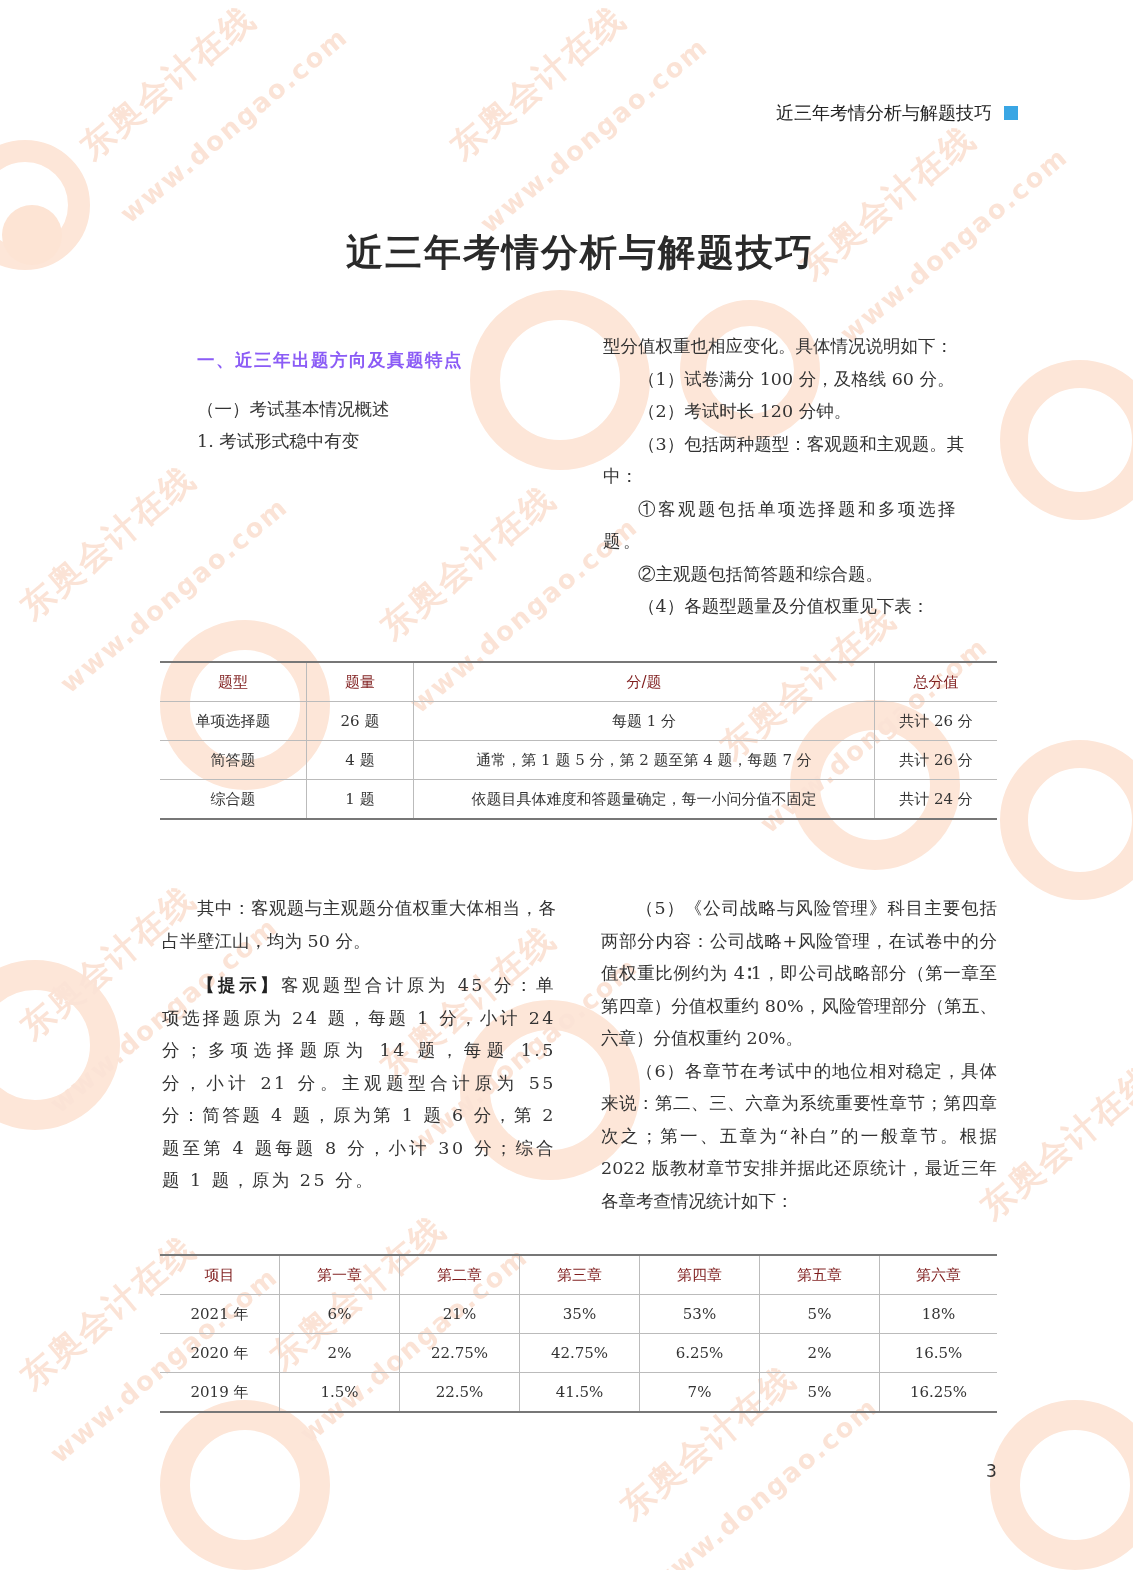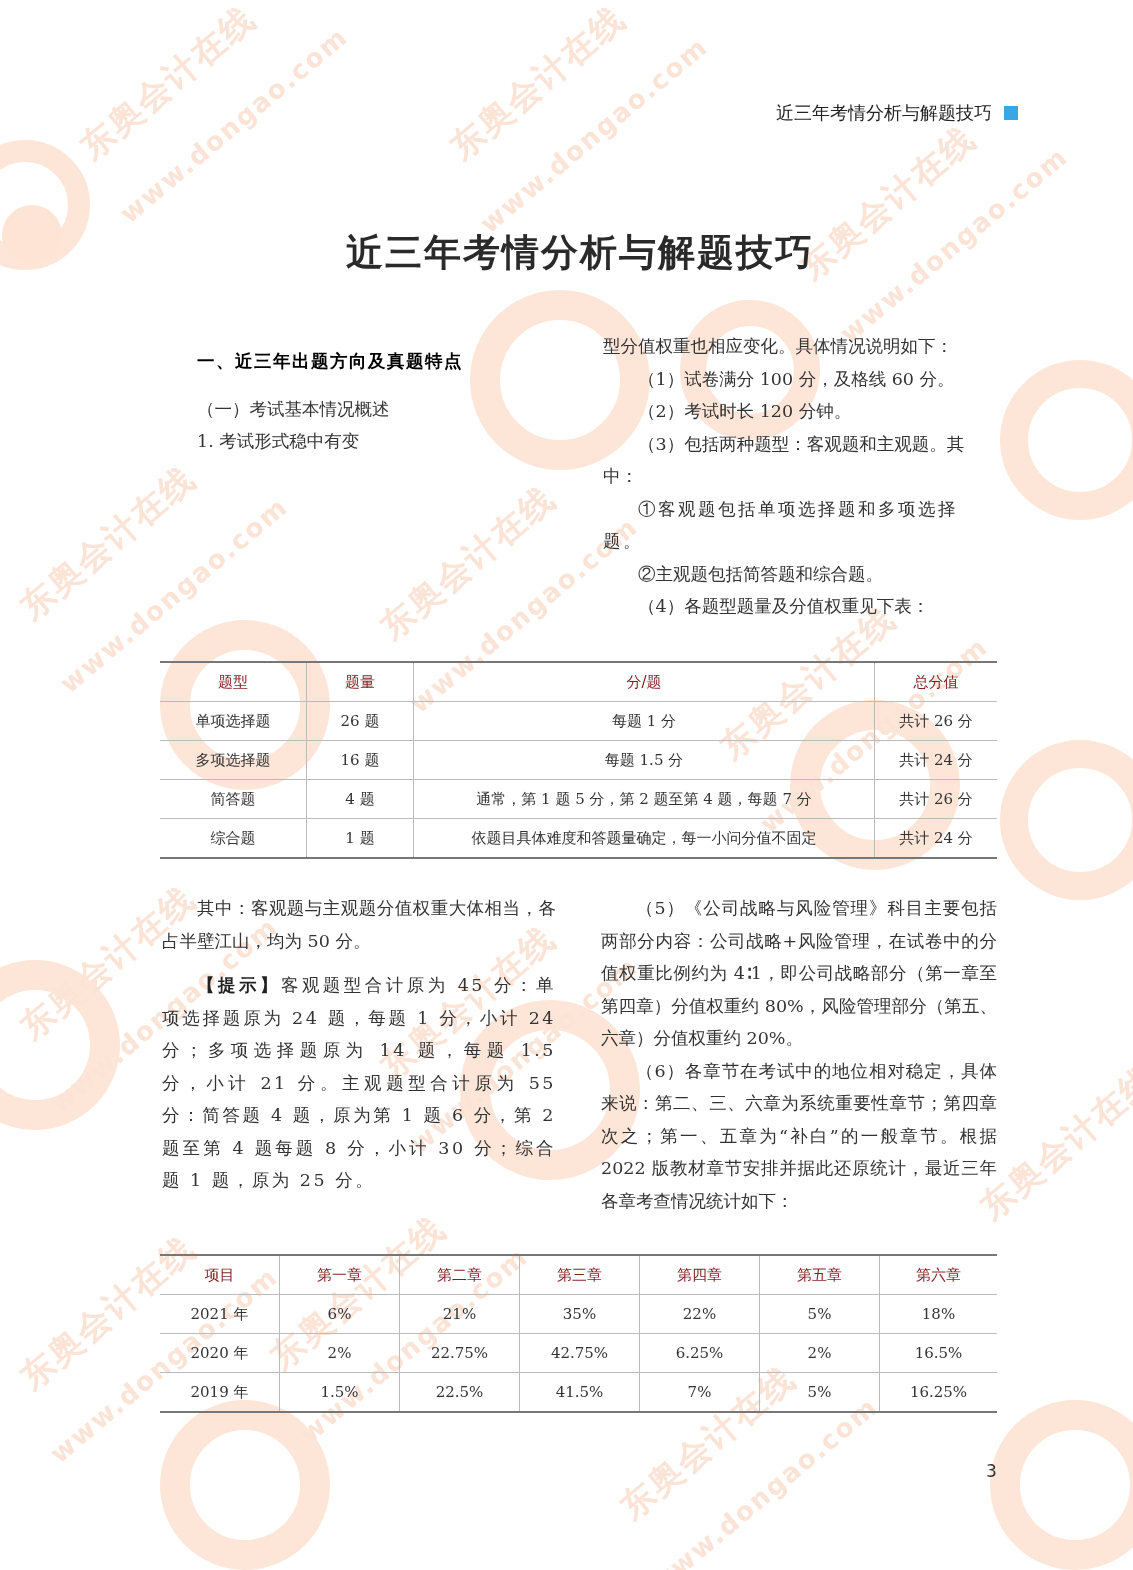--- a/index.html
+++ b/index.html
@@ -11,21 +11,21 @@
   .wm-text { position:absolute; color:#fbe3d6; font-family:"DejaVu Sans",sans-serif; font-weight:bold;
              font-size:34px; transform:rotate(-40deg); white-space:nowrap; letter-spacing:2px; }
   .running-header { position:absolute; top:101px; right:115px; display:flex; align-items:center; gap:12px;
         font-family:"DejaVu Sans",sans-serif; font-size:18px; color:#222; }
   .header-square { width:14px; height:14px; background:#3aa6e4; }
   .page-title { position:absolute; top:228px; left:0; width:1160px; text-align:center;
         font-size:37px; font-weight:bold; color:#2a2a2a; letter-spacing:2px; }
   .col { position:absolute; font-size:17.5px; line-height:32.5px; color:#333; }
   .col p { margin:0; }
   .indent { text-indent:2em; }
-  .h1 { font-family:Liberation Sans, sans-serif; font-weight:bold; font-size:17.5px; letter-spacing:1.5px; color:#000000; }
+  .h1 { font-family:Liberation Mono, monospace; font-weight:bold; font-size:17.5px; letter-spacing:1.5px; color:#8b5cf6; }
   .bold { font-weight:bold; color:#222; }
   .spaced { letter-spacing:2.5px; }
   table { position:absolute; border-collapse:collapse; font-size:15px; color:#333; }
   table th, table td { border-left:1px solid #bbb; text-align:center; height:38px; padding:0; }
   table th:first-child, table td:first-child { border-left:none; }
   table tr { border-bottom:1px solid #bbb; }
   table thead tr { border-top:2px solid #777; }
   table tbody tr:last-child { border-bottom:2px solid #777; }
   table th { font-family:"DejaVu Sans",sans-serif; font-weight:normal; font-size:15px; color:#7f1d1d; }
   .page-num { position:absolute; top:1461px; left:986px; font-family:"DejaVu Sans",sans-serif; font-size:17px; color:#333; }
@@ -104,26 +104,20 @@
     </tr>
   </thead>
   <tbody>
     <tr>
       <td>单项选择题</td>
       <td>26 题</td>
       <td>每题 1 分</td>
       <td>共计 26 分</td>
     </tr>
     <tr>
-      <td>多项选择题</td>
-      <td>16 题</td>
-      <td>每题 1.5 分</td>
-      <td>共计 24 分</td>
-    </tr>
-    <tr>
       <td>简答题</td>
       <td>4 题</td>
       <td>通常，第 1 题 5 分，第 2 题至第 4 题，每题 7 分</td>
       <td>共计 26 分</td>
     </tr>
     <tr>
       <td>综合题</td>
       <td>1 题</td>
       <td>依题目具体难度和答题量确定，每一小问分值不固定</td>
       <td>共计 24 分</td>
@@ -154,21 +148,21 @@
       <th style="width:119px;">第五章</th>
       <th>第六章</th>
     </tr>
   </thead>
   <tbody>
     <tr>
       <td>2021 年</td>
       <td>6%</td>
       <td>21%</td>
       <td>35%</td>
-      <td>22%</td>
+      <td>53%</td>
       <td>5%</td>
       <td>18%</td>
     </tr>
     <tr>
       <td>2020 年</td>
       <td>2%</td>
       <td>22.75%</td>
       <td>42.75%</td>
       <td>6.25%</td>
       <td>2%</td>

